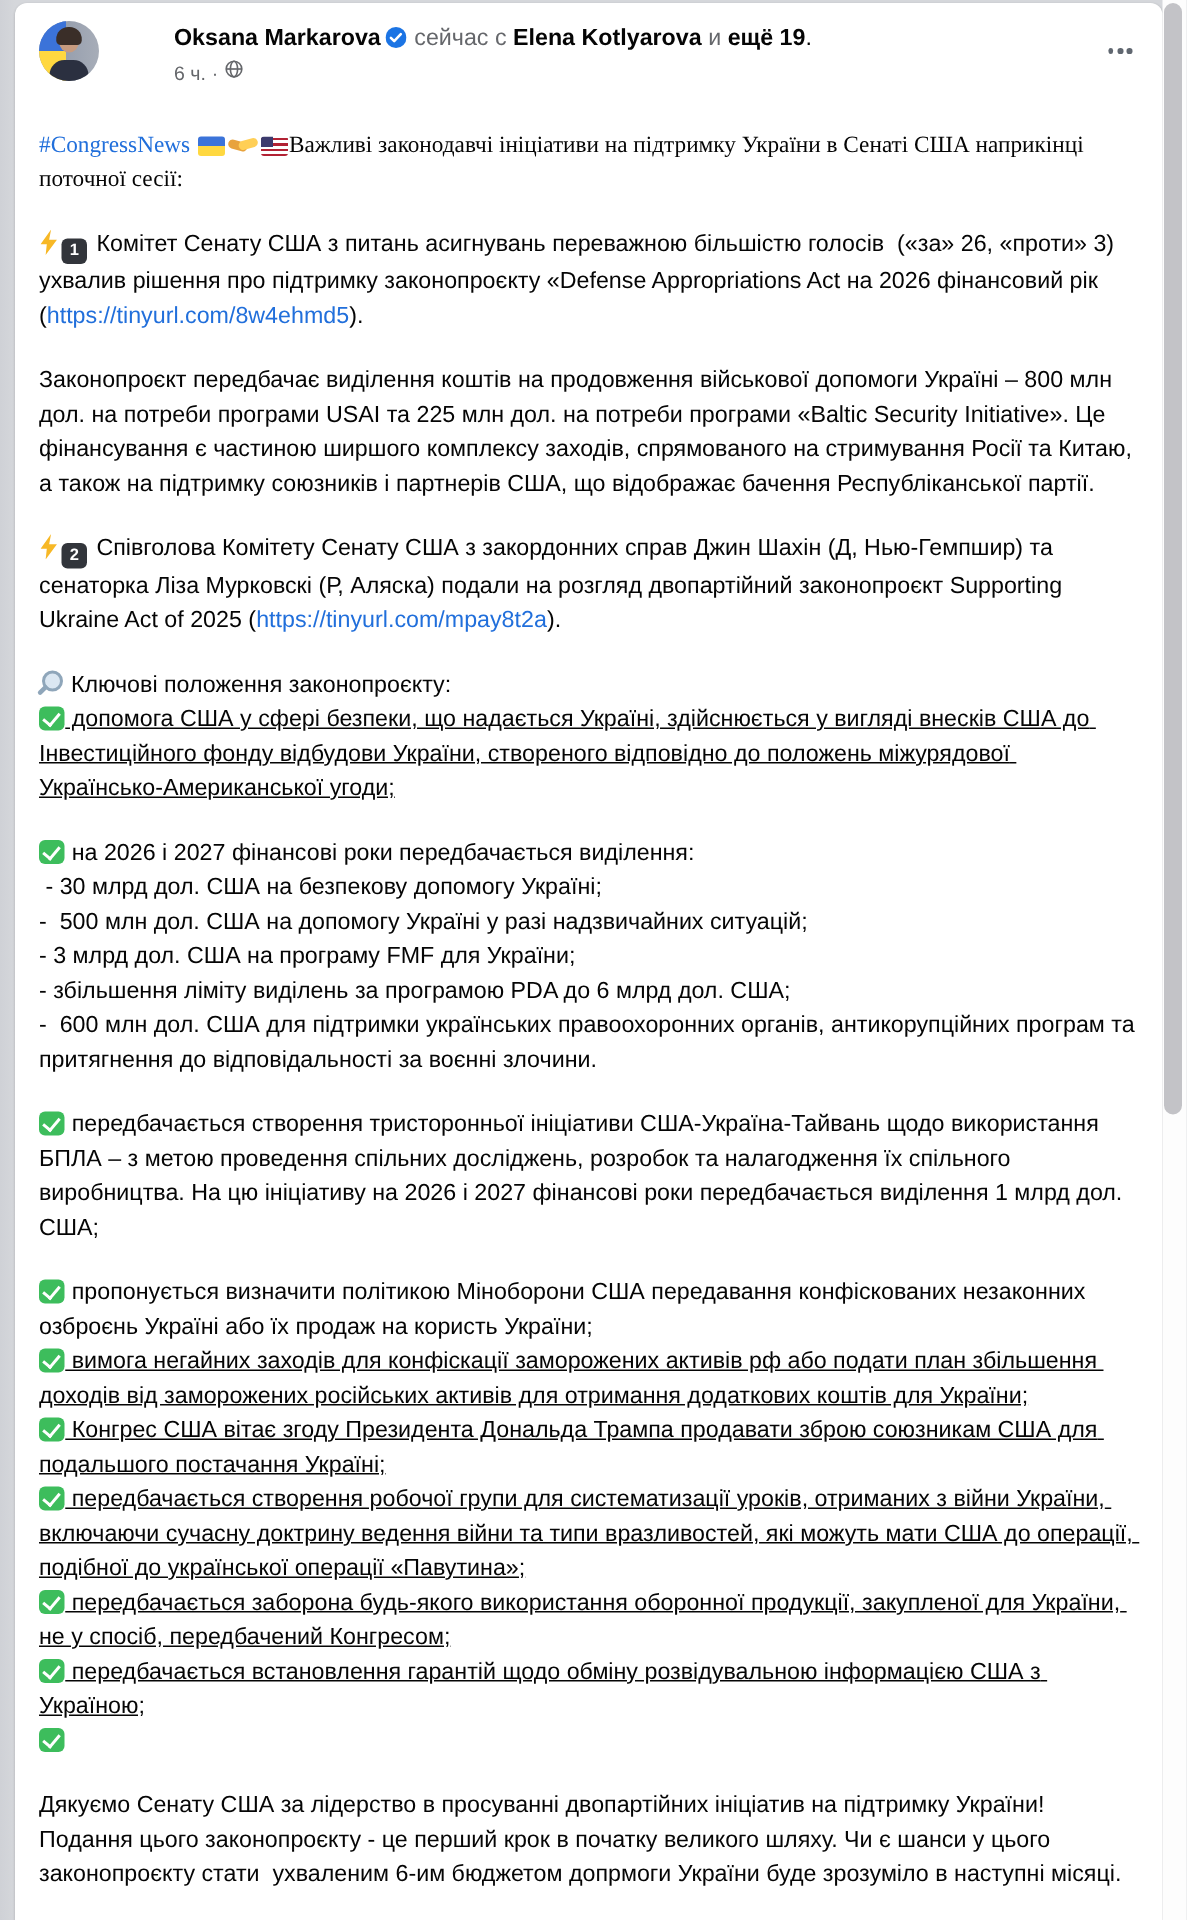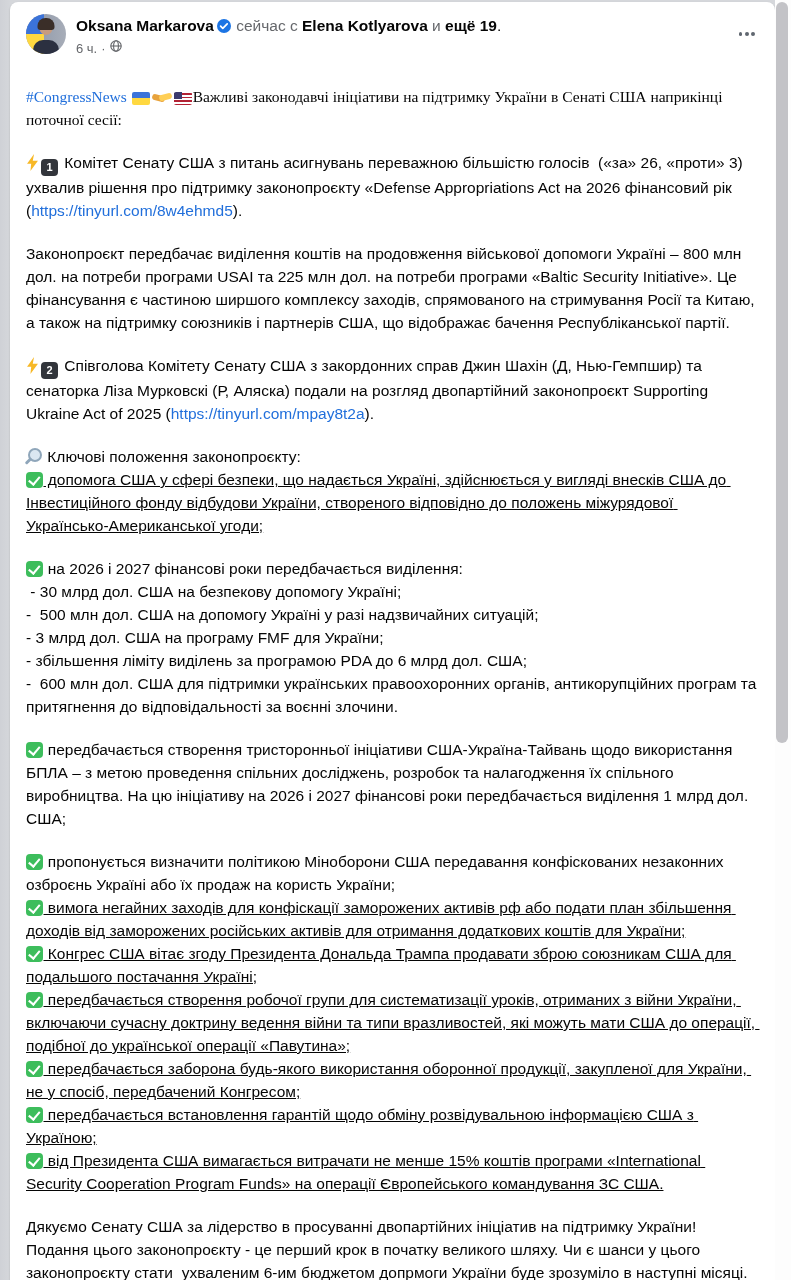--- a/index.html
+++ b/index.html
@@ -15,21 +15,21 @@
     font-family:"Liberation Sans", sans-serif;
     background:linear-gradient(90deg,#cfd1d6 0,var(--c-page-bg) 10px);
     position:relative;
   }
   .card{
     position:absolute;left:10px;top:2px;width:765px;height:1278px;
     background:var(--c-card-bg);border-radius:8px 8px 0 0;
     box-shadow:0 1px 2px rgba(0,0,0,.2);
   }
   
-  .header{display:flex;align-items:flex-start;padding:12px 16px 0;position:relative;}
+  .header{display:flex;align-items:flex-start;padding:12px 16px 0;position:relative;gap:40px;}
   .avatar{
     width:40px;height:40px;border-radius:50%;overflow:hidden;position:relative;
     flex:0 0 40px;background:linear-gradient(90deg,#8a94a6 0,#a7adb8 100%);cursor:pointer;
   }
   .avatar .flag{position:absolute;left:0;top:0;width:45%;height:100%;
     background:linear-gradient(var(--c-flag-blue) 0 50%,var(--c-flag-yellow) 50% 100%);}
   .avatar .body{position:absolute;left:50%;bottom:-6px;transform:translateX(-50%);
     width:26px;height:20px;background:#2b3040;border-radius:10px 10px 0 0;}
   .avatar .head{position:absolute;left:50%;top:7px;transform:translateX(-50%);
     width:13px;height:14px;background:#c79b7f;border-radius:50%;}
@@ -131,20 +131,20 @@
       <div class="para"><span class="emo emo-magnifier"></span><span> Ключові положення законопроєкту:</span></div>
       <div class="para tight"><span class="emo emo-check"></span><span> допомога США у сфері безпеки, що надається Україні, здійснюється у вигляді внесків США до Інвестиційного фонду відбудови України, створеного відповідно до положень міжурядової Українсько-Американської угоди;</span></div>
       <div class="para"><span class="emo emo-check"></span><span> на 2026 і 2027 фінансові роки передбачається виділення:</span><br><span> - 30 млрд дол. США на безпекову допомогу Україні;</span><br><span>-  500 млн дол. США на допомогу Україні у разі надзвичайних ситуацій;</span><br><span>- 3 млрд дол. США на програму FMF для України;</span><br><span>- збільшення ліміту виділень за програмою PDA до 6 млрд дол. США;</span><br><span>-  600 млн дол. США для підтримки українських правоохоронних органів, антикорупційних програм та притягнення до відповідальності за воєнні злочини.</span></div>
       <div class="para"><span class="emo emo-check"></span><span> передбачається створення тристоронньої ініціативи США-Україна-Тайвань щодо використання БПЛА – з метою проведення спільних досліджень, розробок та налагодження їх спільного виробництва. На цю ініціативу на 2026 і 2027 фінансові роки передбачається виділення 1 млрд дол. США;</span></div>
       <div class="para"><span class="emo emo-check"></span><span> пропонується визначити політикою Міноборони США передавання конфіскованих незаконних озброєнь Україні або їх продаж на користь України;</span></div>
       <div class="para tight"><span class="emo emo-check"></span><span> вимога негайних заходів для конфіскації заморожених активів рф або подати план збільшення доходів від заморожених російських активів для отримання додаткових коштів для України;</span></div>
       <div class="para tight"><span class="emo emo-check"></span><span> Конгрес США вітає згоду Президента Дональда Трампа продавати зброю союзникам США для подальшого постачання Україні;</span></div>
       <div class="para tight"><span class="emo emo-check"></span><span> передбачається створення робочої групи для систематизації уроків, отриманих з війни України, включаючи сучасну доктрину ведення війни та типи вразливостей, які можуть мати США до операції, подібної до української операції «Павутина»;</span></div>
       <div class="para tight"><span class="emo emo-check"></span><span> передбачається заборона будь-якого використання оборонної продукції, закупленої для України, не у спосіб, передбачений Конгресом;</span></div>
       <div class="para tight"><span class="emo emo-check"></span><span> передбачається встановлення гарантій щодо обміну розвідувальною інформацією США з Україною;</span></div>
-      <div class="para tight"><span class="emo emo-check"></span><span> від Президента США вимагається витрачати не менше 15% коштів програми «International Security Cooperation Program Funds» на операції Європейського командування ЗС США.</span></div>
+      <div class="para tight"><span class="emo emo-check"></span></div>
       <div class="para"><span>Дякуємо Сенату США за лідерство в просуванні двопартійних ініціатив на підтримку України! Подання цього законопроєкту - це перший крок в початку великого шляху. Чи є шанси у цього законопроєкту стати  ухваленим 6-им бюджетом допрмоги України буде зрозуміло в наступні місяці.</span></div>
     </div>
 </div>
 
 <div class="scroll-track">
   <div class="scroll-thumb"></div>
 </div>
 
 </body></html>

